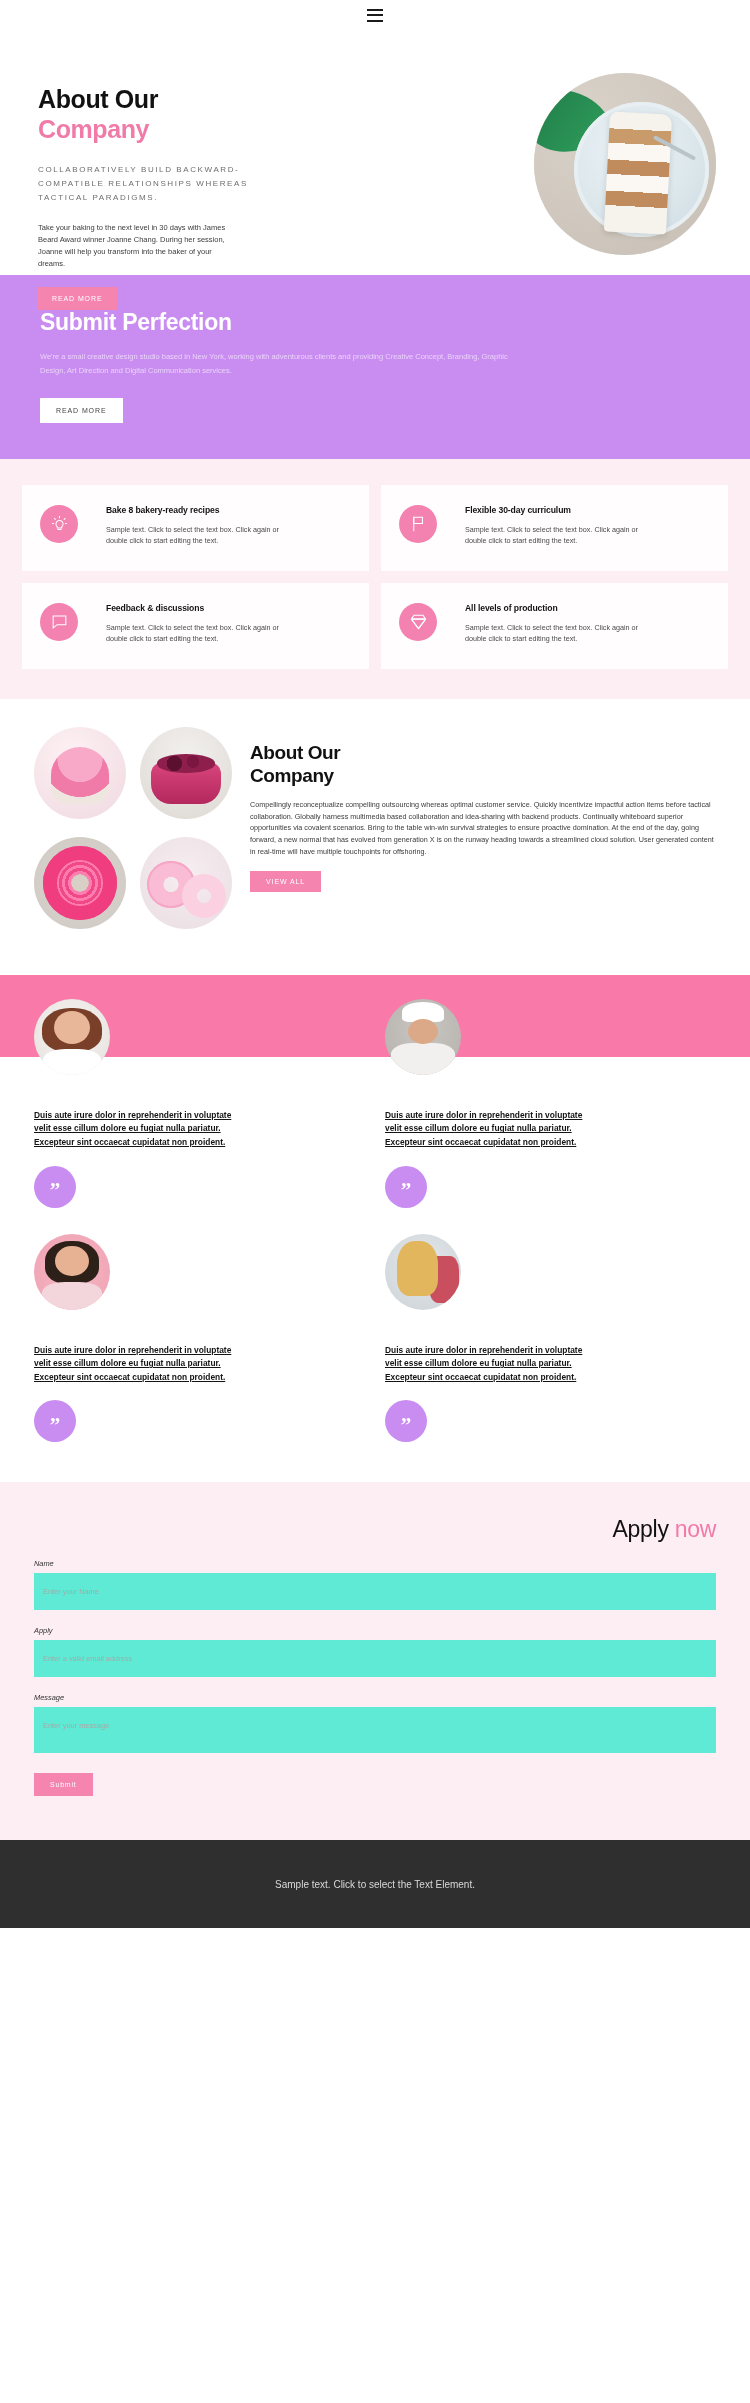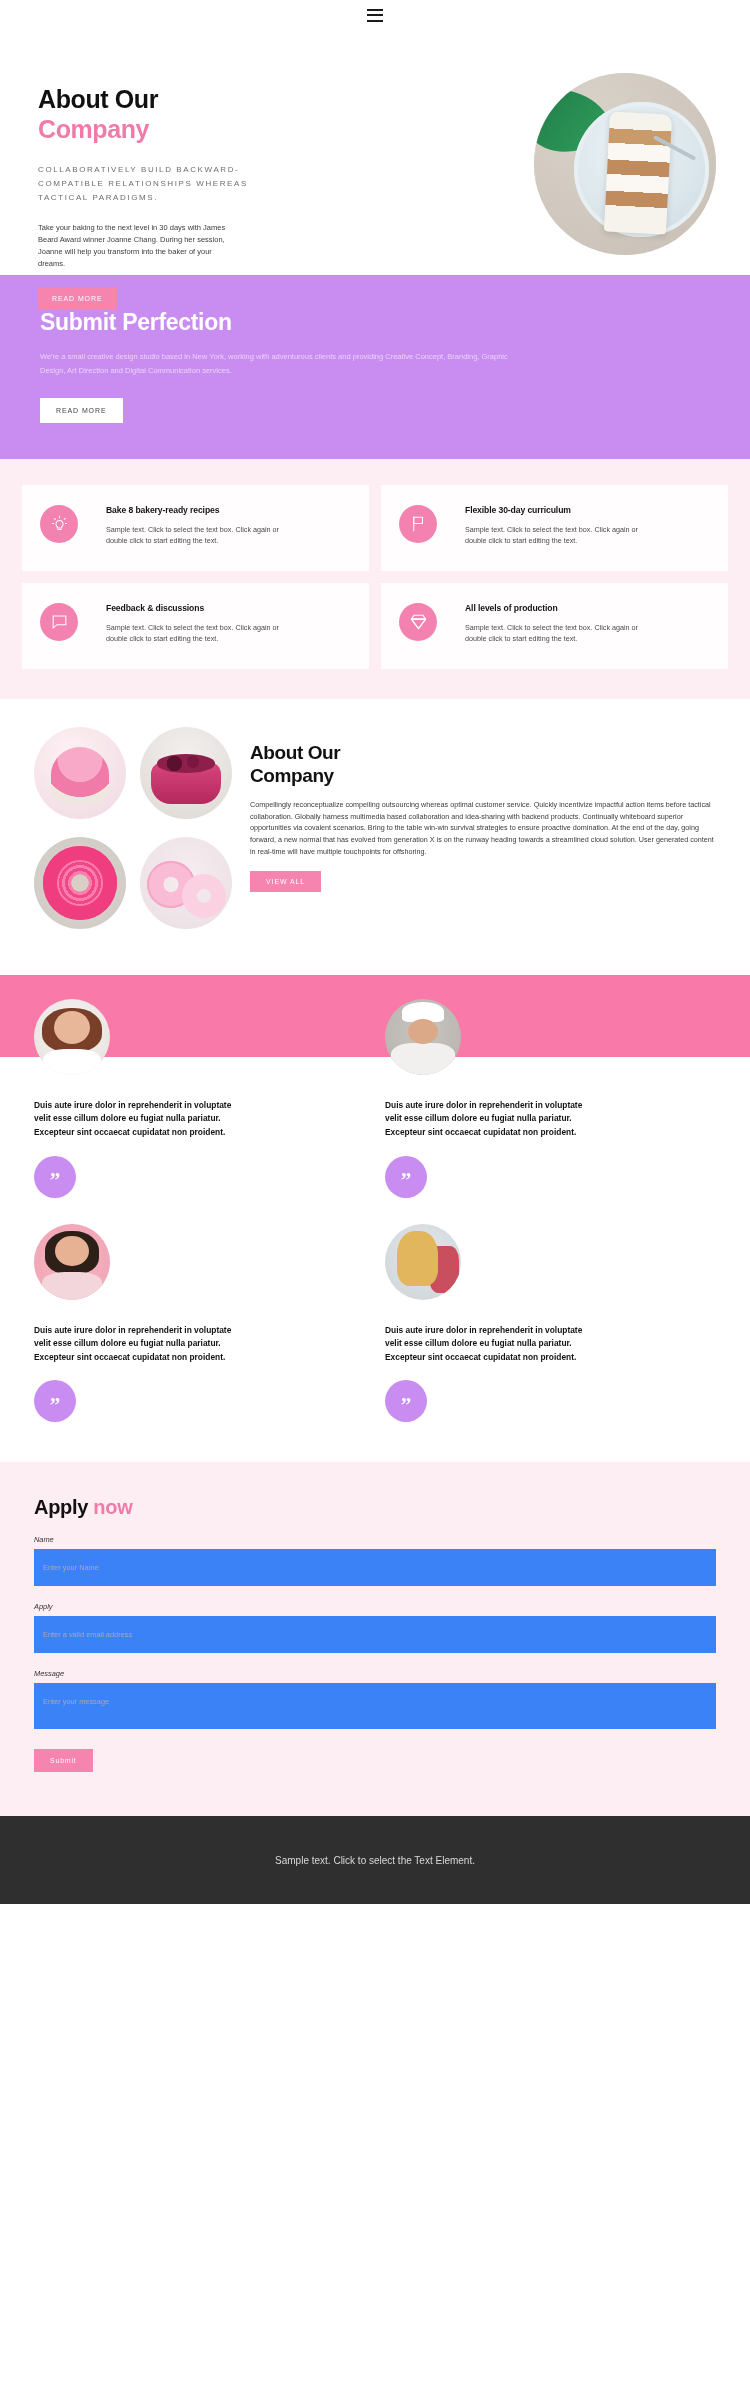--- a/index.html
+++ b/index.html
@@ -249,56 +249,57 @@
   .av2 .body{position:absolute;left:8%;bottom:0;width:84%;height:42%;background:#f2f0ee;border-radius:34% 34% 0 0;}
   .av3 { background: radial-gradient(circle at 50% 50%, #f6b9c4, #efa0b2); }
   .av3::after{content:"";position:absolute;left:28%;top:16%;width:44%;height:40%;border-radius:50%;background:#e7b193;}
   .av3::before{content:"";position:absolute;left:14%;top:10%;width:72%;height:56%;border-radius:46% 46% 38% 38%;background:#2d2018;}
   .av3 .body{position:absolute;left:10%;bottom:0;width:80%;height:36%;background:#f3d6dc;border-radius:38% 38% 0 0;}
   .av4 { background: radial-gradient(circle at 50% 40%, #e3e7ea, #cdd3d8); }
   .av4::after{content:"";position:absolute;left:16%;top:10%;width:54%;height:72%;border-radius:42% 42% 30% 30%;background:#e2b65c;}
   .av4::before{content:"";position:absolute;right:2%;top:30%;width:40%;height:62%;border-radius:30%;background:#c94e5e;}
 
   .testi-quote {
-    margin-top: 24px;
+    margin-top: 34px;
     font-size: 8.4px;
     font-weight: 700;
     line-height: 1.62;
     color: #141414;
     max-width: 210px;
+    text-decoration: underline;
   }
   .quote-badge {
     margin-top: 16px;
     width: 42px; height: 42px; border-radius: 50%;
     background: #c98cf1;
     display:flex; align-items:center; justify-content:center;
     color:#fff; font-size: 21px; font-weight: 700; line-height: 1;
   }
   .quote-badge span { transform: translateY(4px); font-family:"Liberation Serif", serif; }
   .testi-row2 { margin-top: 26px; }
 
   
   .apply {
     background: #fdeef4;
     padding: 34px 34px 44px 34px;
   }
-  .apply h2 { font-size: 20px; font-weight: 700; color:#111; letter-spacing:-0.3px; }
+  .apply h2 { font-size: 23px; font-weight: 400; color:#111; letter-spacing:-0.3px;text-align:right; }
   .apply h2 .accent { color:#f07ba8; }
   .field { margin-top: 16px; }
   .field label {
     display:block;
     font-size: 7.4px;
     color:#333;
     margin-bottom: 5px;
     font-style: italic;
   }
   .field input, .field textarea {
     width: 100%;
     border: none;
-    background:#3b82f6;
+    background:#5eead4;
     padding: 14px 9px;
     font-size: 7.4px;
     color:#222;
     font-family:"Liberation Sans", sans-serif;
     outline: none;
   }
   .field input::placeholder, .field textarea::placeholder { color:#a9a9a9; }
   .field textarea { height: 46px; resize: none; }
   .btn-submit {
     margin-top: 16px;

